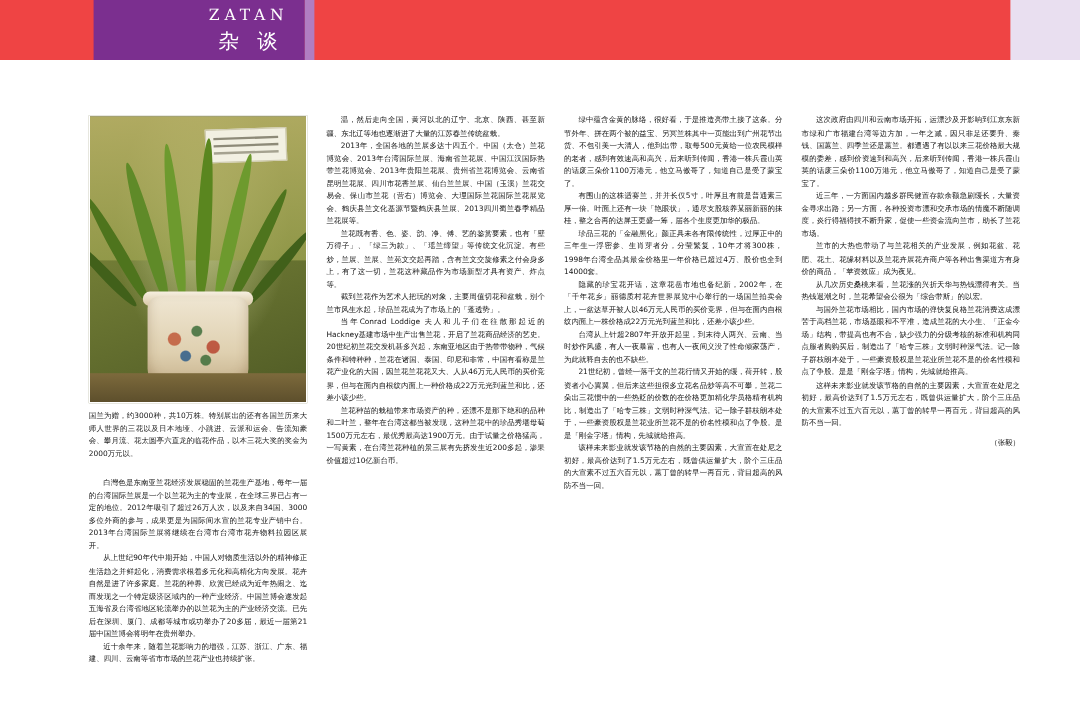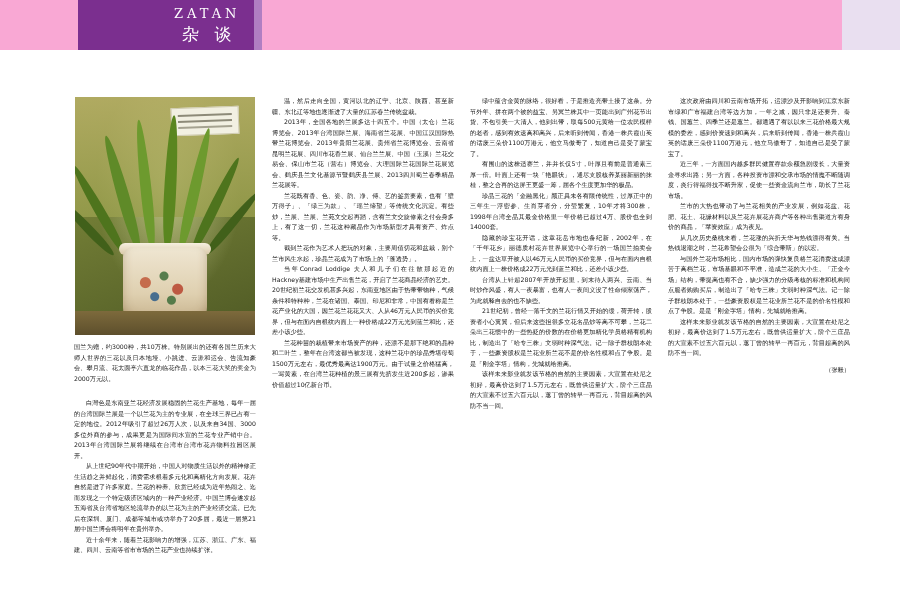--- a/index.html
+++ b/index.html
@@ -6,21 +6,21 @@
   body{
     width:900px;height:600px;
     background:#ffffff;
     font-family:"DejaVu Sans","Liberation Sans",sans-serif;
     overflow:hidden;
     position:relative;
   }
   
   .topband{
     position:absolute;left:0;top:0;width:900px;height:50px;
-    background:#f9a8d4;
+    background:#ef4444;
   }
   .band-purple{
     position:absolute;left:78px;top:0;width:176px;height:50px;
     background:#7b2f8f;
   }
   .band-purple-light{
     position:absolute;left:254px;top:0;width:8px;height:50px;
     background:#b07ec2;
   }
   .band-right{

